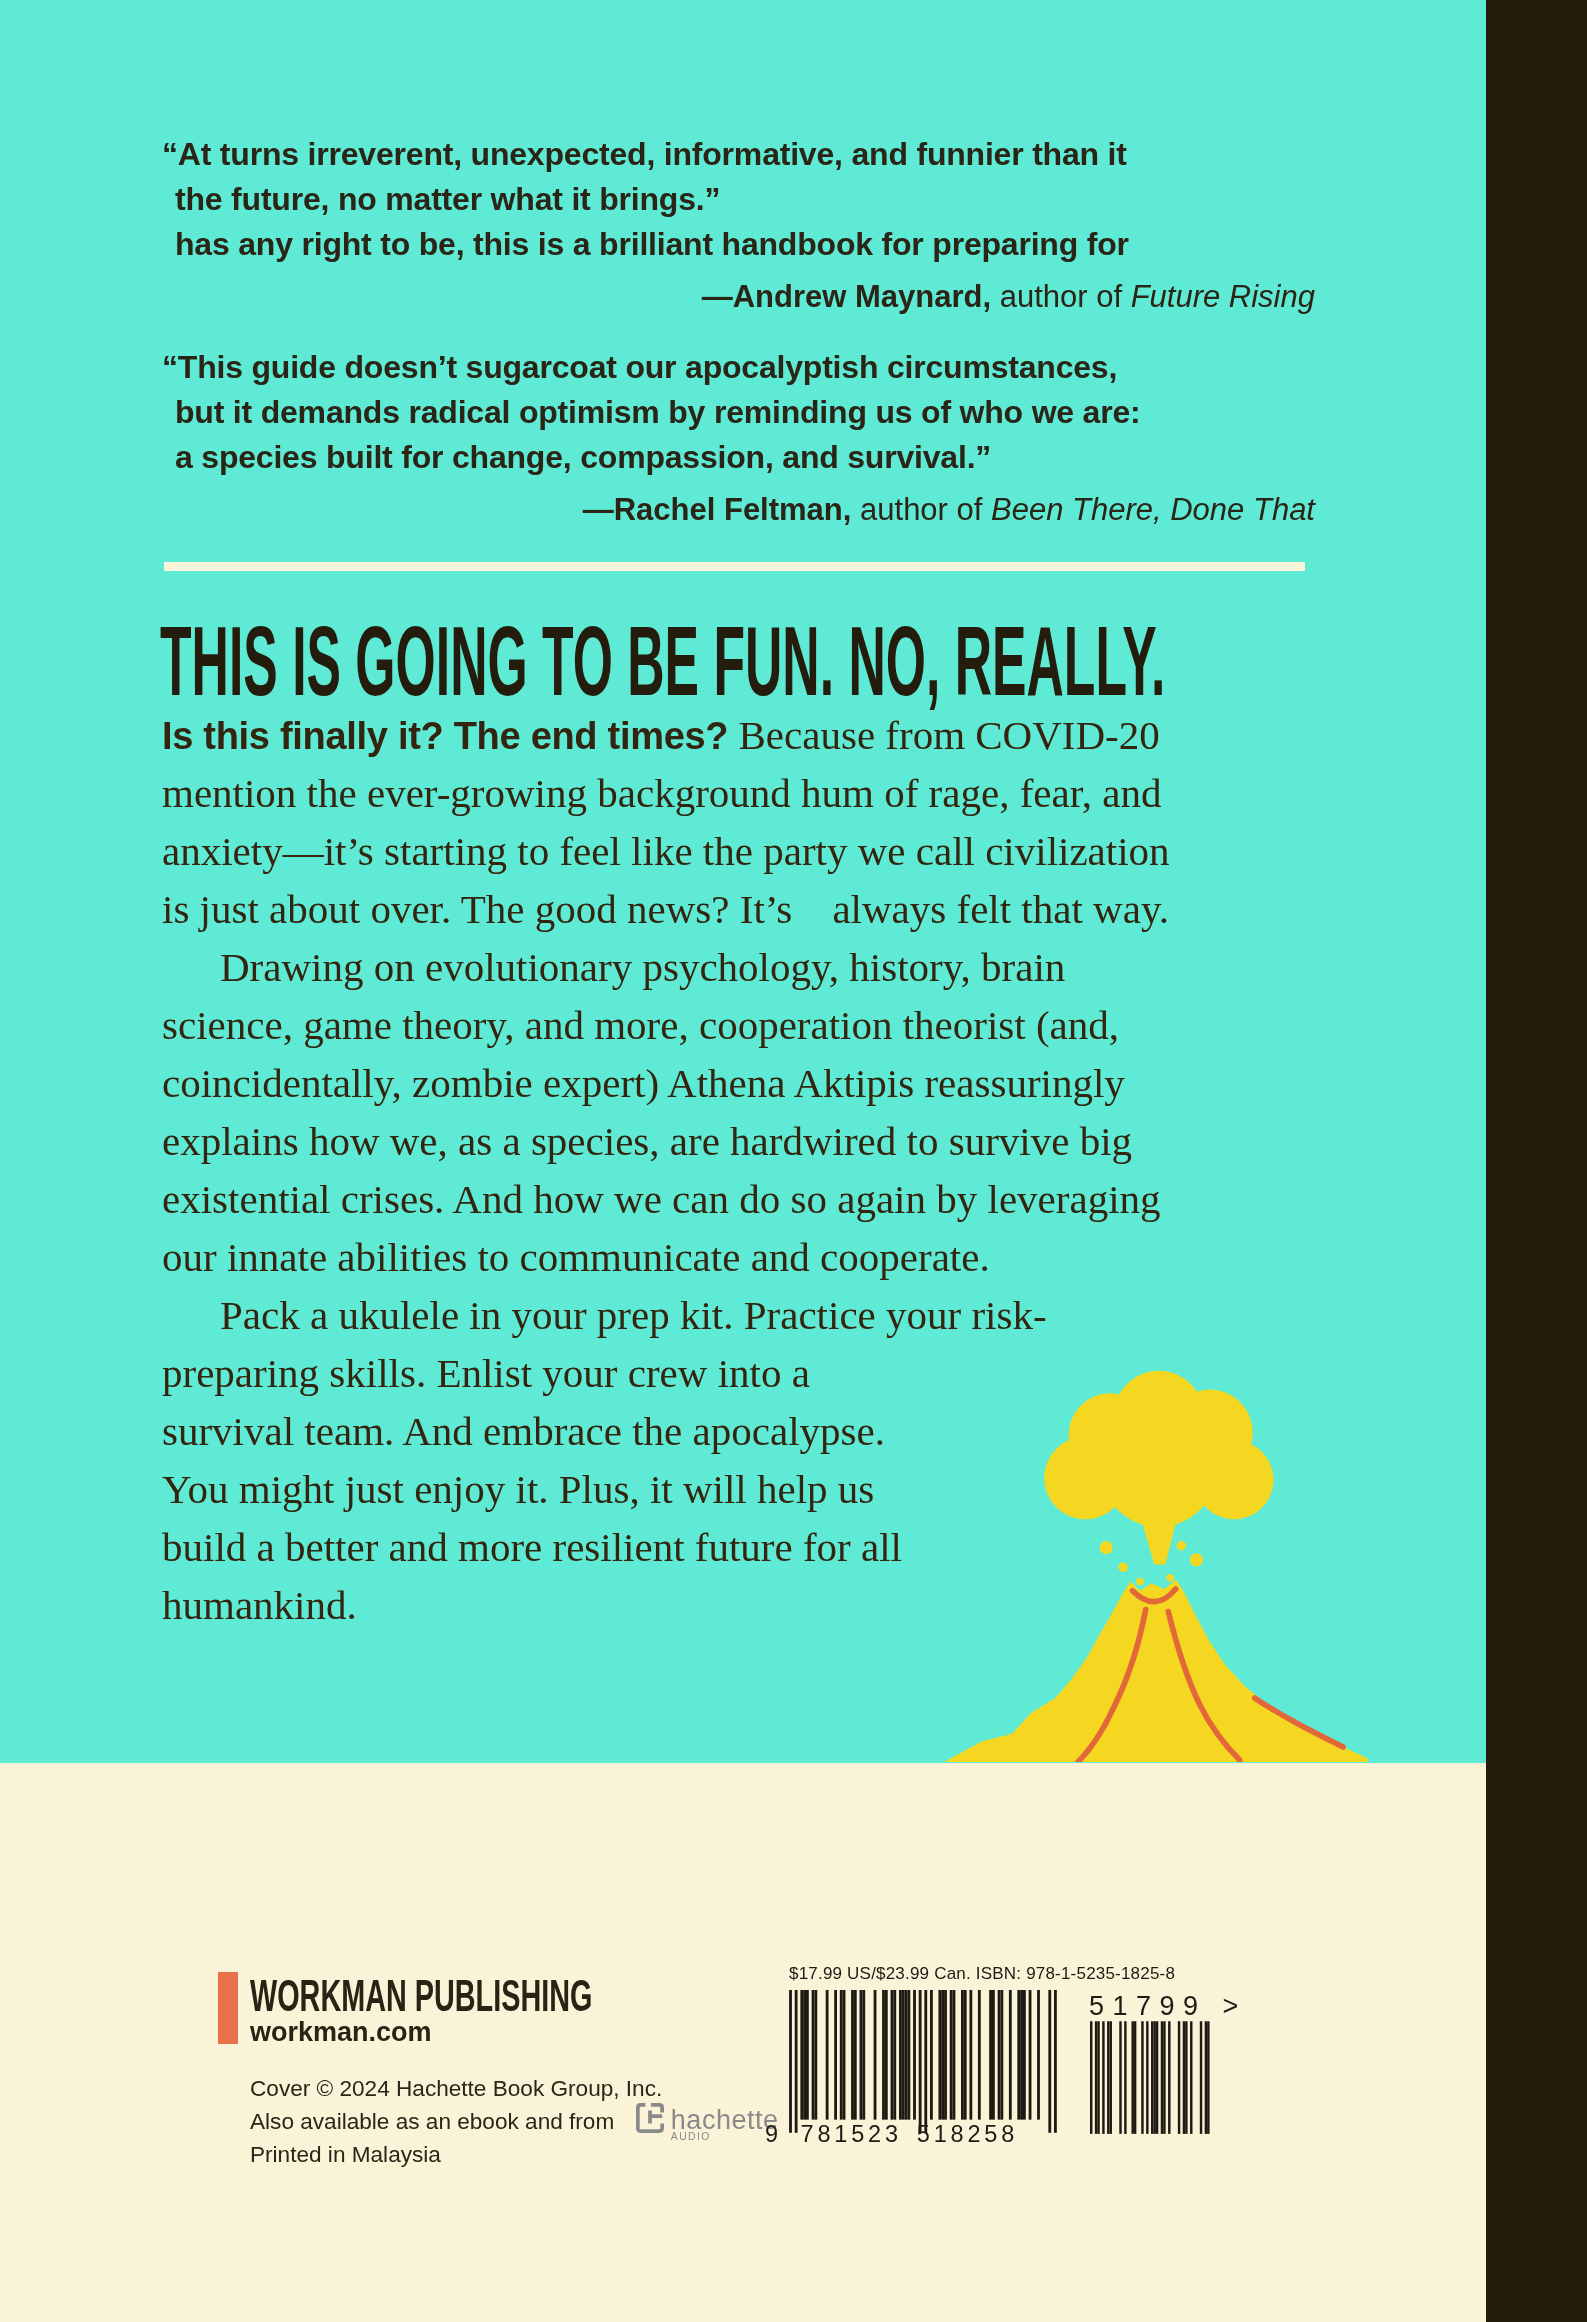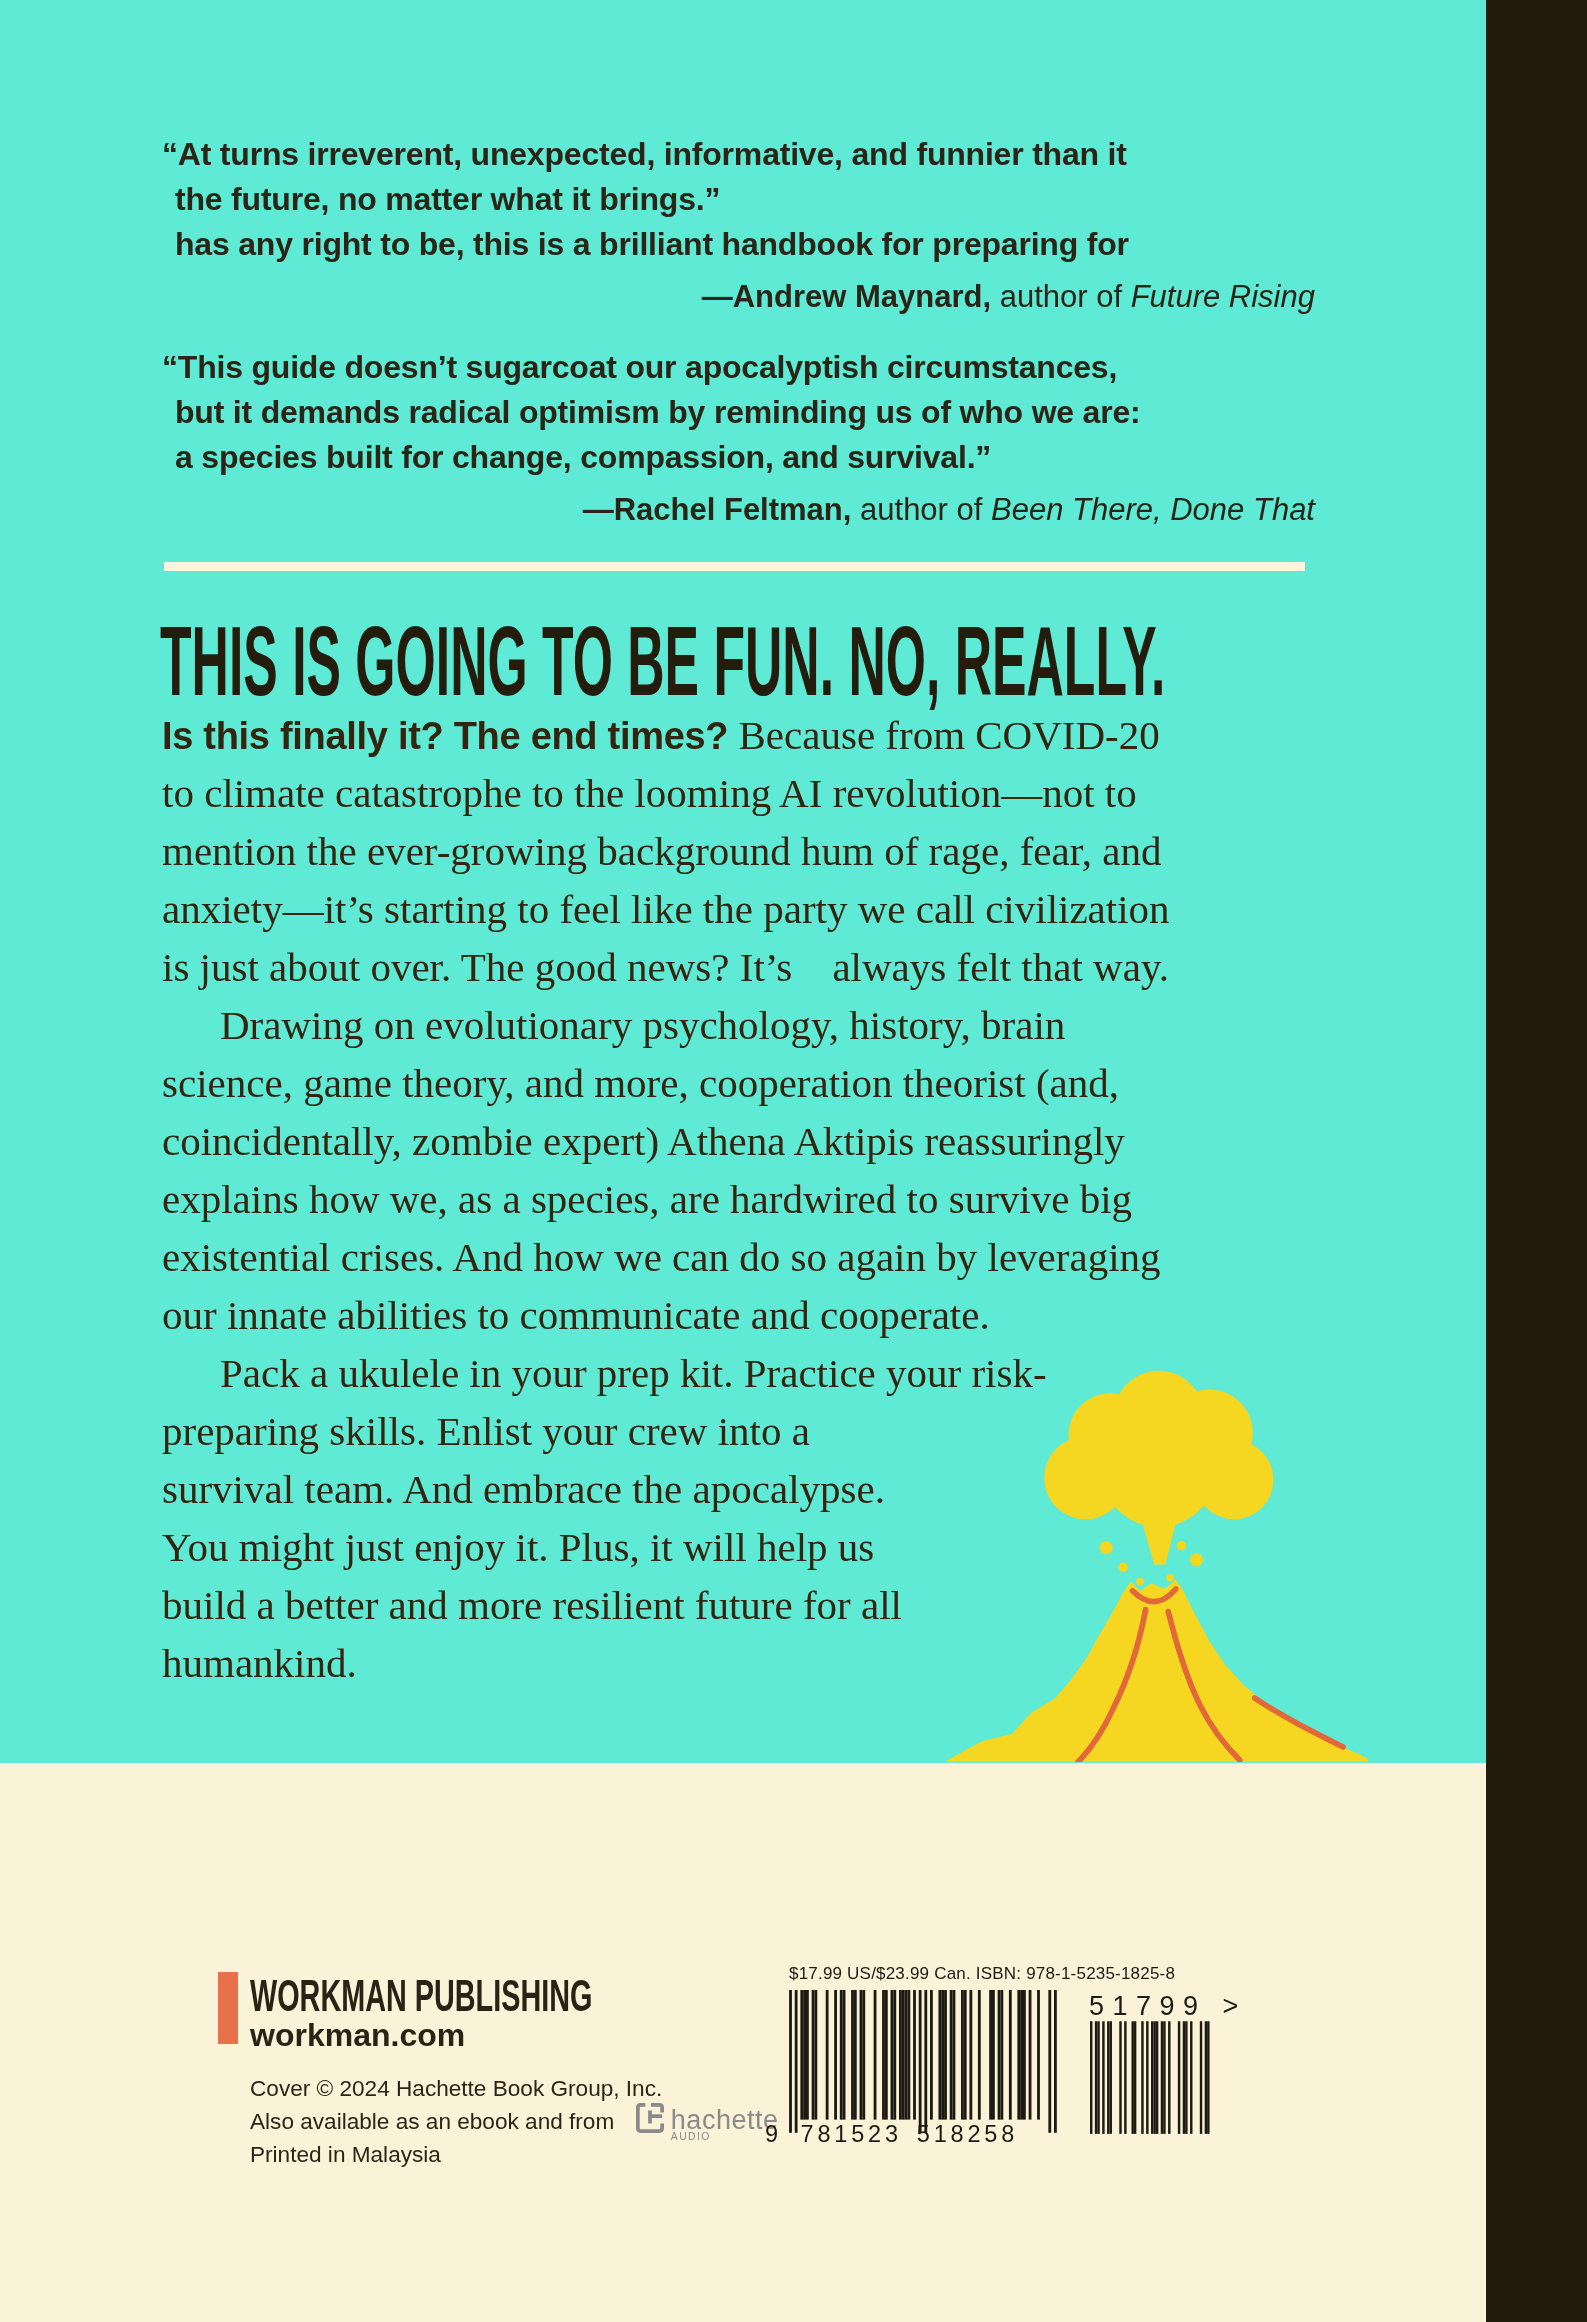--- a/index.html
+++ b/index.html
@@ -39,21 +39,21 @@
   #body-copy .intro-bold{font-family:"Liberation Sans",sans-serif;font-weight:bold;font-size:38px;letter-spacing:-0.3px;}
   #body-copy .ital{margin-left:30px;}
 
   
   #volcano{left:944px;top:1367px;width:424px;height:395px;overflow:hidden;}
 
   
   #workman-bar{left:218px;top:1972px;width:20px;height:72px;background:#e8714b;}
   #workman-name{left:250px;top:1970px;color:#2b2114;font-weight:bold;font-size:45px;
     white-space:nowrap;transform:scaleX(0.64);transform-origin:0 0;}
-  #workman-site{left:250px;top:2017px;color:#2b2114;font-weight:bold;font-size:32px;}
+  #workman-site{left:250px;top:2017px;color:#2b2114;font-weight:bold;font-size:27px;}
   #small-print{left:250px;top:2072px;color:#2b2517;font-size:22.6px;}
   #small-print .sline{height:33px;line-height:33px;white-space:nowrap;display:flex;align-items:center;}
   #hachette-logo{display:inline-flex;align-items:flex-end;margin-left:22px;color:#8a8a8a;}
   #hachette-logo .mark{margin-right:6.6px;margin-top:2.8px;}
   #hachette-word{font-size:27px;line-height:24.5px;letter-spacing:0.5px;}
   #hachette-audio{font-size:10.4px;letter-spacing:1.4px;line-height:10.4px;}
 
   #price-isbn{left:789px;top:1964px;color:#1d1a14;font-size:17px;white-space:nowrap;letter-spacing:0.2px;}
   #barcode-main{left:789px;top:1990px;width:282px;height:155px;}
   #barcode-digits{left:765px;top:2121px;width:301px;color:#1d1a14;font-size:23.5px;white-space:nowrap;}
@@ -82,21 +82,20 @@
     <div class="qline cont">a species built for change, compassion, and survival.”</div>
     <div class="attribution"><span class="bold">—Rachel Feltman,</span><span> author of </span><span class="ital">Been There, Done That</span></div>
   </div>
 
   <div class="abs" id="divider-rule"></div>
 
   <div class="abs" id="headline">THIS IS GOING TO BE FUN. NO, REALLY.</div>
 
   <div class="abs" id="body-copy">
     <div class="bline"><span class="intro-bold">Is this finally it? The end times?</span><span> Because from COVID-20</span></div>
-    <div class="bline">to climate catastrophe to the looming AI revolution—not to</div>
     <div class="bline">mention the ever-growing background hum of rage, fear, and</div>
     <div class="bline">anxiety—it’s starting to feel like the party we call civilization</div>
     <div class="bline"><span>is just about over. The good news? It’s </span><span class="ital">always</span><span> felt that way.</span></div>
     <div class="bline indent">Drawing on evolutionary psychology, history, brain</div>
     <div class="bline">science, game theory, and more, cooperation theorist (and,</div>
     <div class="bline">coincidentally, zombie expert) Athena Aktipis reassuringly</div>
     <div class="bline">explains how we, as a species, are hardwired to survive big</div>
     <div class="bline">existential crises. And how we can do so again by leveraging</div>
     <div class="bline">our innate abilities to communicate and cooperate.</div>
     <div class="bline indent">Pack a ukulele in your prep kit. Practice your risk-</div>

